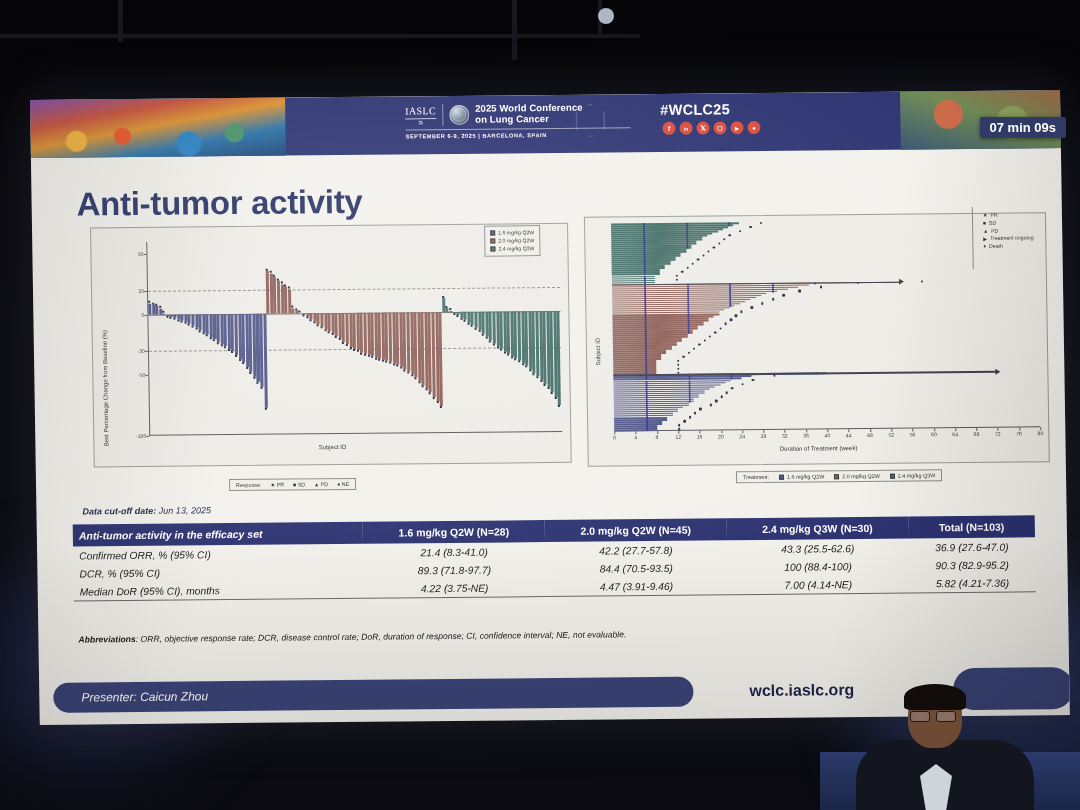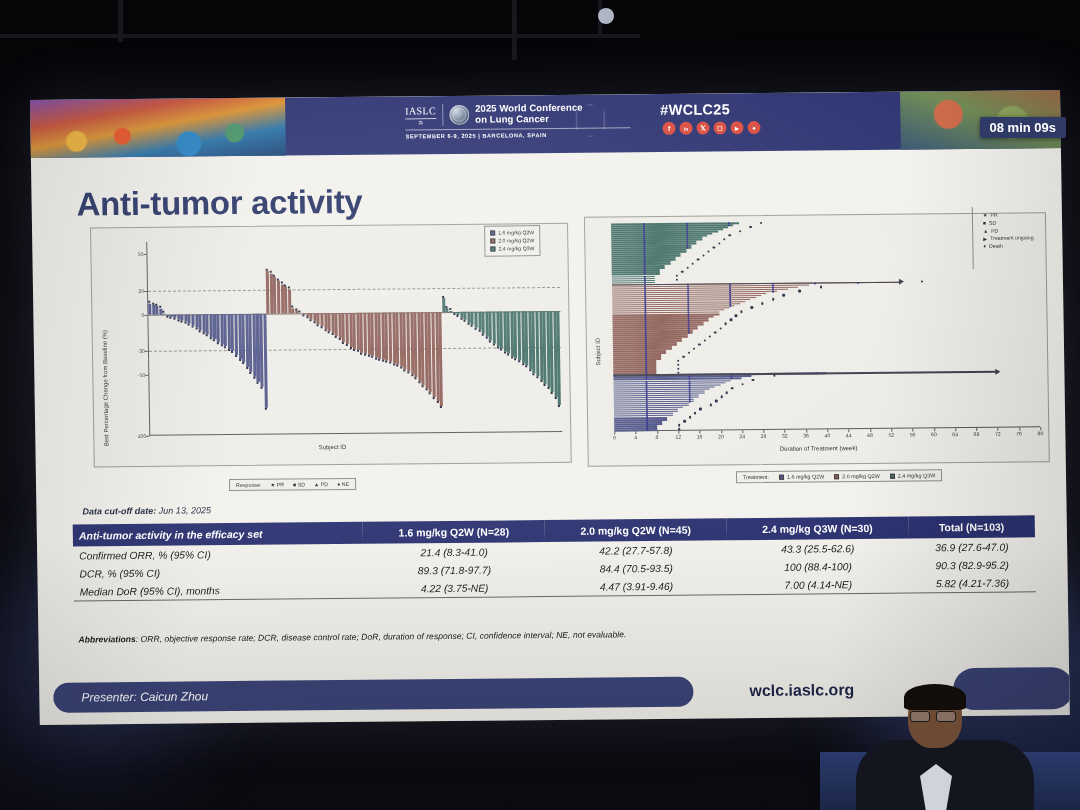--- a/index.html
+++ b/index.html
@@ -179,21 +179,21 @@
   <div class="room-truss" style="left:0;top:34px;width:640px;height:4px;"></div>
   <div class="room-truss" style="left:118px;top:0;width:5px;height:42px;"></div>
   <div class="room-truss" style="left:512px;top:0;width:5px;height:60px;"></div>
   <div class="room-truss" style="left:598px;top:0;width:4px;height:34px;"></div>
   <div class="lamp" style="left:598px;top:8px;width:16px;height:16px;"></div>
   <div class="room-glow" style="left:-40px;top:560px;width:260px;height:220px;background:#1d2340;"></div>
   <div class="room-glow" style="left:860px;top:580px;width:300px;height:240px;background:#23305c;"></div>
 
   <div style="position:absolute;right:14px;top:117px;z-index:80;background:#2f3a66;
               color:#fff;font-size:13px;font-weight:bold;padding:3px 10px;border-radius:2px;
-              box-shadow:0 1px 5px rgba(0,0,0,.5);">08 min 09s</div>
+              box-shadow:0 1px 5px rgba(0,0,0,.5);">07 min 09s</div>
 
   <div id="slide-wrap">
   <div id="slide">
 
     <div class="banner">
       <div class="banner-photo"></div>
       <div class="banner-main">
         <div class="banner-hex"></div>
         <div class="iaslc-block">
           <div class="iaslc-mark">

